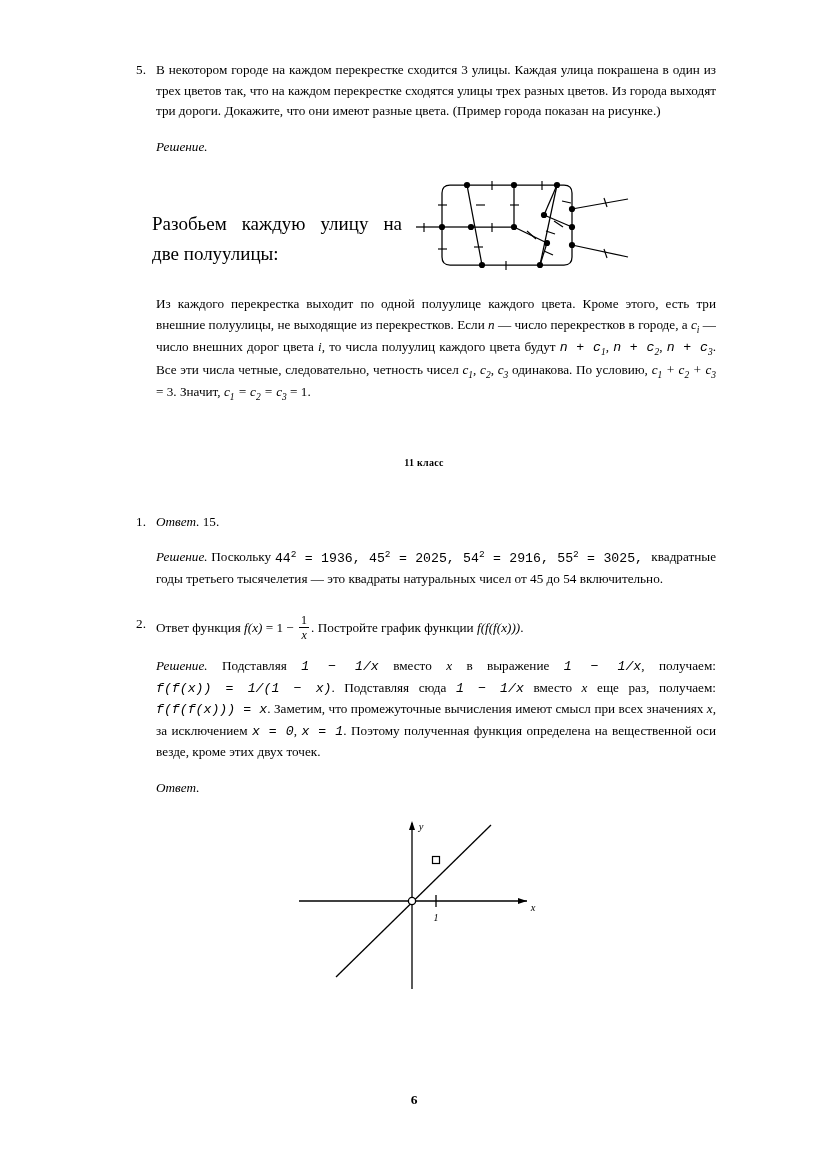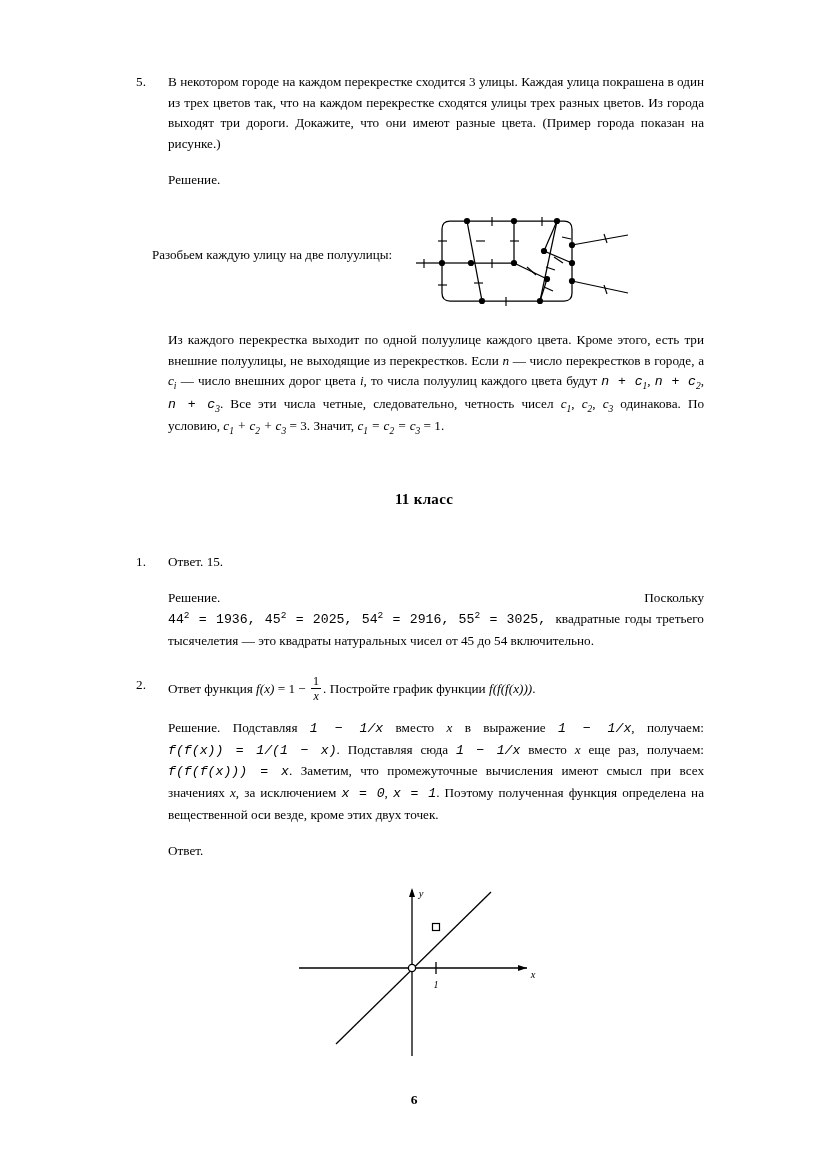--- a/index.html
+++ b/index.html
@@ -21,23 +21,23 @@
     height: 1170px;
     box-sizing: border-box;
     padding: 56px 108px 0 128px;
   }
 
   
   .para {
     font-size: 13.2px;
     line-height: 1.56;
     text-align: justify;
-    margin: 16px;
-  }
-  .it { }
+    margin: 4px;
+  }
+  .it { font-style: italic; }
   .mathit { font-style: italic; font-family: "Liberation Serif", serif; }
 
   
   .problem {
     position: relative;
     padding-left: 24px;
   }
   .problem .num {
     position: absolute;
     left: 0;
@@ -47,35 +47,35 @@
     font-size: 13.2px;
     line-height: 1.56;
   }
 
   .block { margin-top: 15px; }
 
   
   .section-heading {
     text-align: center;
     font-weight: bold;
-    font-size: 15px;
+    font-size: 10px;
     margin: 52px 0 0 0;
     letter-spacing: 0.3px;
   }
 
   
   .fig-row {
     display: flex;
     align-items: flex-start;
     margin-top: 14px;
   }
   .fig-row .txtcol {
     width: 250px;
     flex: none;
-    font-size: 13px;
+    font-size: 19px;
     line-height: 1.56;
     text-align: justify;
     padding-top: 38px;
   }
   .fig-row .figcol {
     flex: 1;
     display: flex;
     justify-content: flex-start;
     padding-left: 12px;
   }

